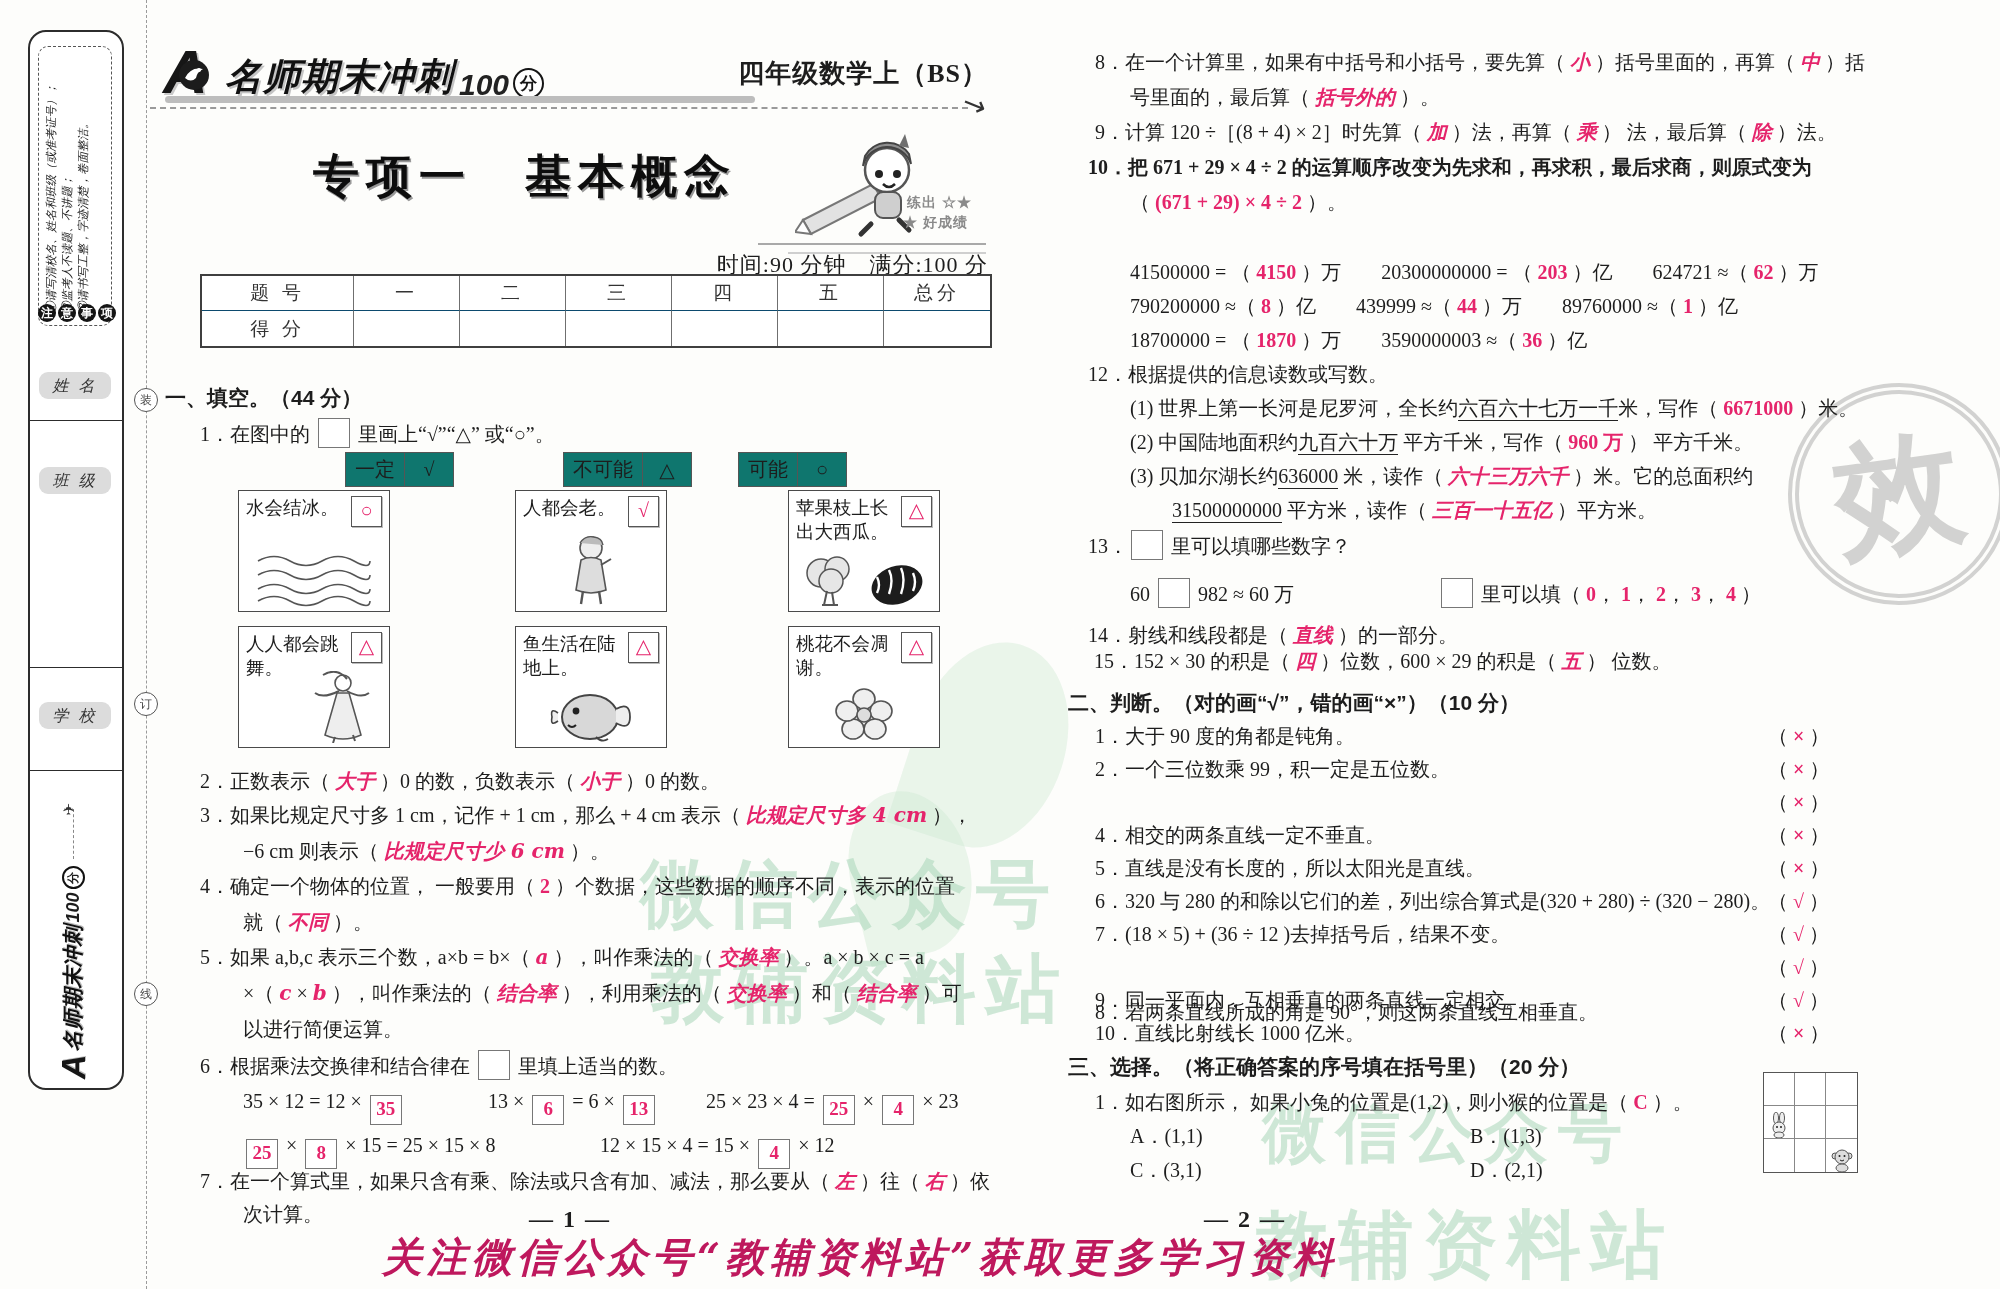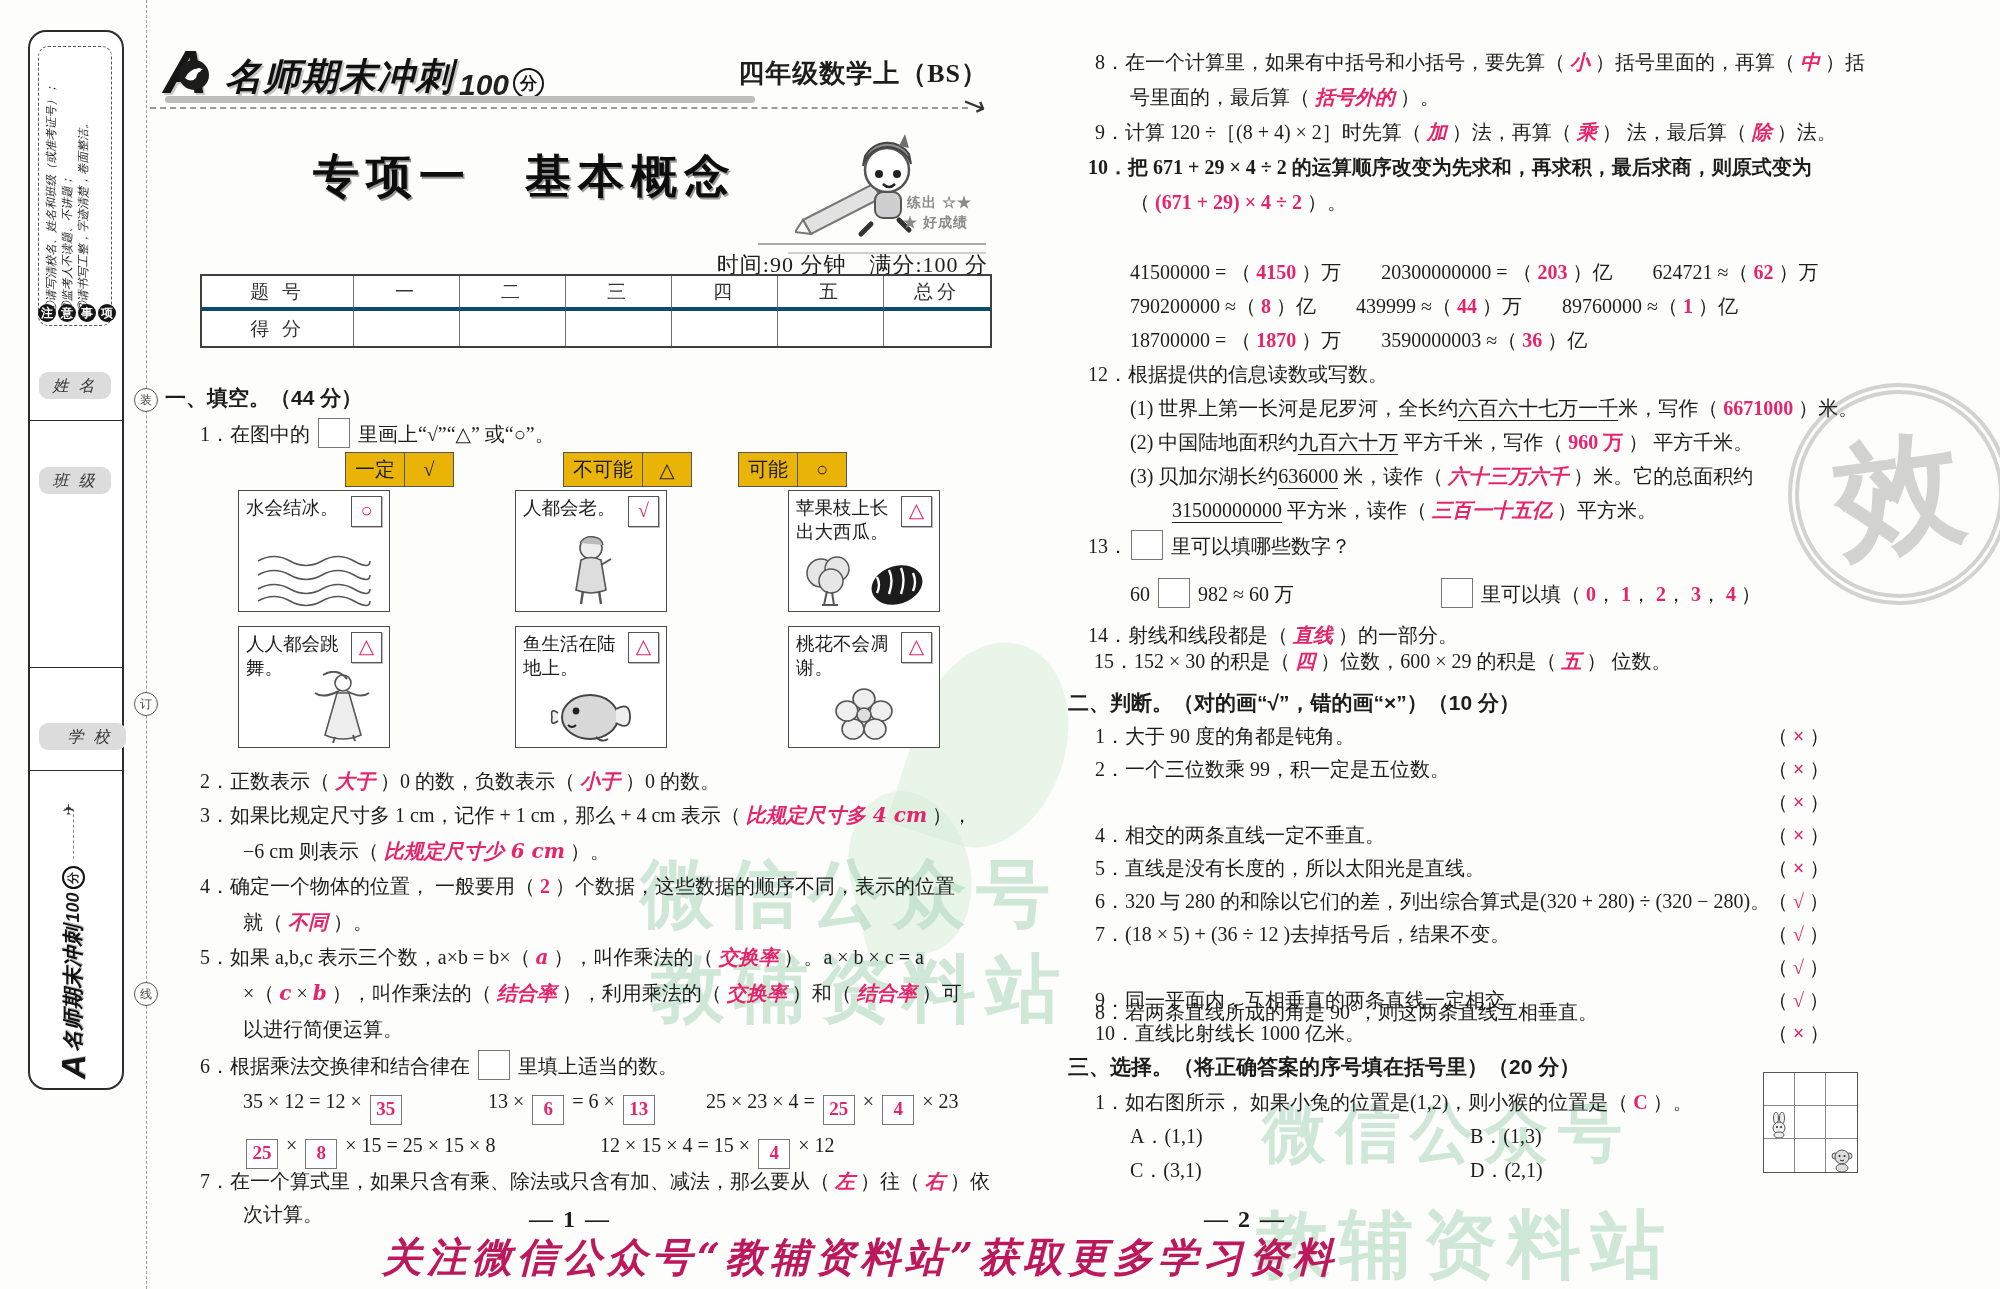--- a/index.html
+++ b/index.html
@@ -32,26 +32,26 @@
   .title{position:absolute;left:295px;top:146px;width:460px;text-align:center;
          font:900 46px "Liberation Sans","DejaVu Sans",sans-serif;letter-spacing:7px;color:#0d0d0d;
          text-shadow:1.5px 1.5px 0 #999;}
   .mascot-cap{position:absolute;font:bold 14px "Liberation Sans",sans-serif;color:#8a8a8a;letter-spacing:1px;}
   .mline{position:absolute;border-top:2.5px solid #a9a9a9;}
   .timeline{position:absolute;left:560px;top:250px;width:428px;text-align:right;font-size:22px;letter-spacing:1px;}
   
   .tbl{position:absolute;left:200px;top:274px;width:788px;height:70px;display:grid;
        grid-template-columns:152px 106px 106px 106px 106px 106px 1fr;grid-template-rows:35px 35px;
        border:2px solid #3f3f3f;background:#fff;}
-  .tbl div{border-right:1px solid #6f6f6f;border-bottom:4px solid #0c4a6e;display:flex;align-items:center;justify-content:center;
+  .tbl div{border-right:1px solid #6f6f6f;border-bottom:1px solid #0c4a6e;display:flex;align-items:center;justify-content:center;
            font-size:19px;letter-spacing:4px;color:#333;}
   .tbl div:nth-child(7n){border-right:none;}
   .tbl div:nth-child(n+8){border-bottom:none;}
   
-  .legend{position:absolute;display:flex;border:1.5px solid #555;background:#eab308;height:33px;}
+  .legend{position:absolute;display:flex;border:1.5px solid #555;background:#0f766e;height:33px;}
   .legend span{display:flex;align-items:center;justify-content:center;font-size:20px;padding:0 9px;}
   .legend .lg-sym{border-left:1.5px solid #555;min-width:30px;}
   .card{position:absolute;width:152px;height:122px;border:1.5px solid #4a4a4a;background:#fff;padding:5px 7px;box-sizing:border-box;}
   .cardbox{float:right;width:29px;height:29px;border:1.5px solid #555;text-align:center;line-height:27px;
            font-size:20px;margin-left:4px;box-shadow:1px 1px 0 #bbb;}
   .card-text{font-size:18.5px;line-height:24px;}
   .card-art{position:absolute;bottom:4px;left:0;right:0;text-align:center;}
   
   .sidebar{position:absolute;left:28px;top:30px;width:92px;height:1056px;border:2px solid #2c2c2c;border-radius:18px;background:#fff;}
   .noticebox{position:absolute;left:8px;top:14px;width:72px;height:278px;border:1.5px dashed #555;border-radius:10px;overflow:visible;}
@@ -119,21 +119,21 @@
     <div class="badges">
       <span class="badge">注</span>
       <span class="badge">意</span>
       <span class="badge">事</span>
       <span class="badge">项</span>
     </div>
     <div class="field" style="top:340px;">姓 名</div>
     <div class="sdiv" style="top:388px;"></div>
     <div class="field" style="top:435px;">班 级</div>
     <div class="sdiv" style="top:635px;"></div>
-    <div class="field" style="top:691px;padding-left:15px;">学 校</div>
+    <div class="field" style="top:670px;">学 校</div>
     <div class="sdiv" style="top:738px;"></div>
     <div class="vbrand">
       <span class="a-char">A</span>
       <span class="name">名师期末冲刺</span>
       <span class="score100">100</span>
       <span class="fen">分</span>
       <span class="plane-line">
           <span class="plane">✈</span>
         </span>
     </div>

